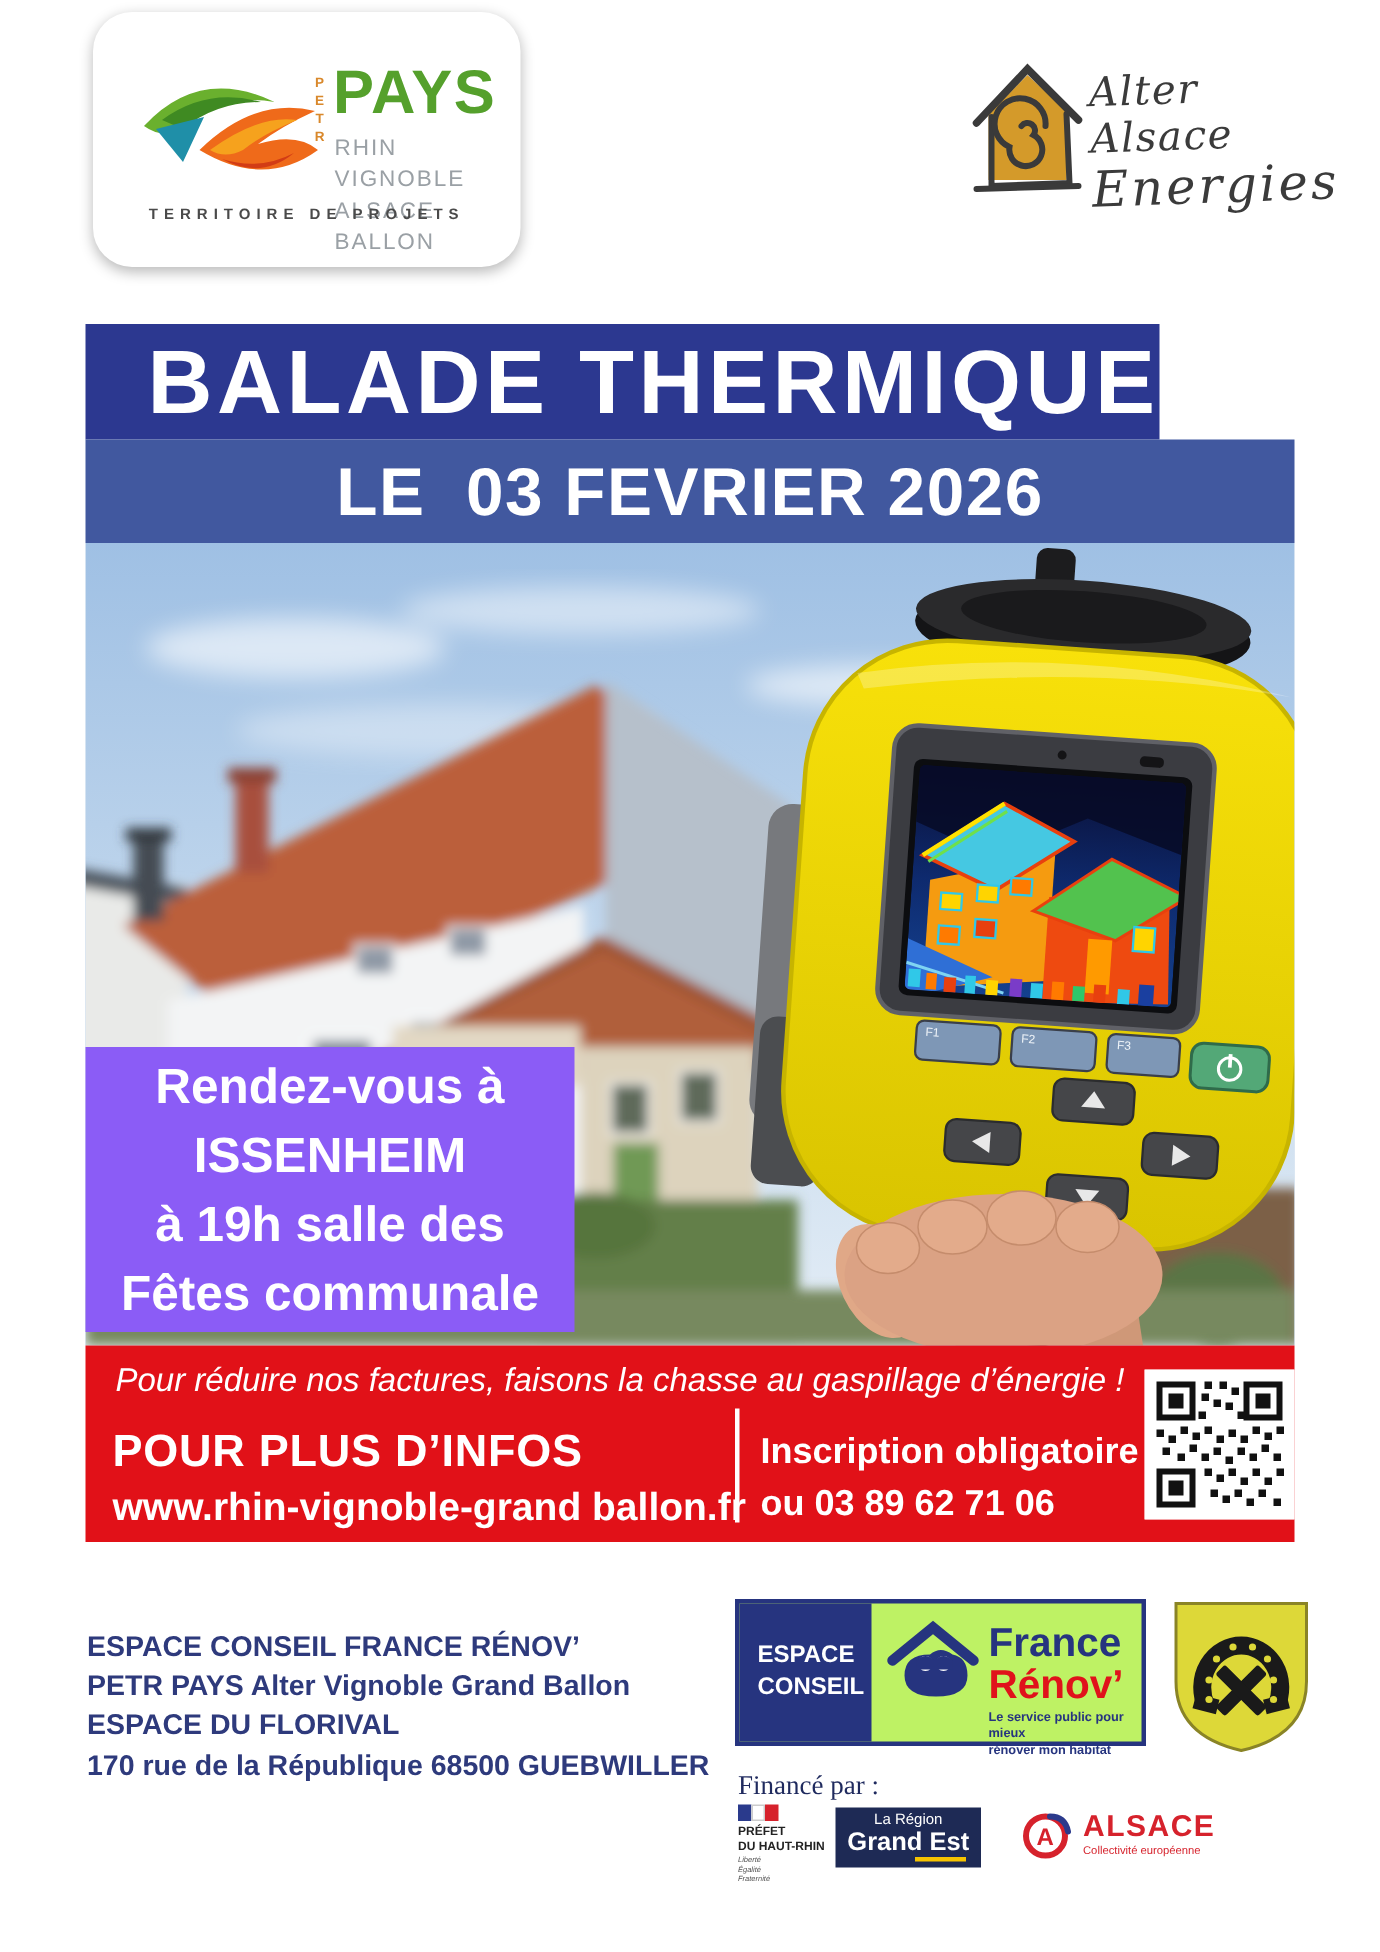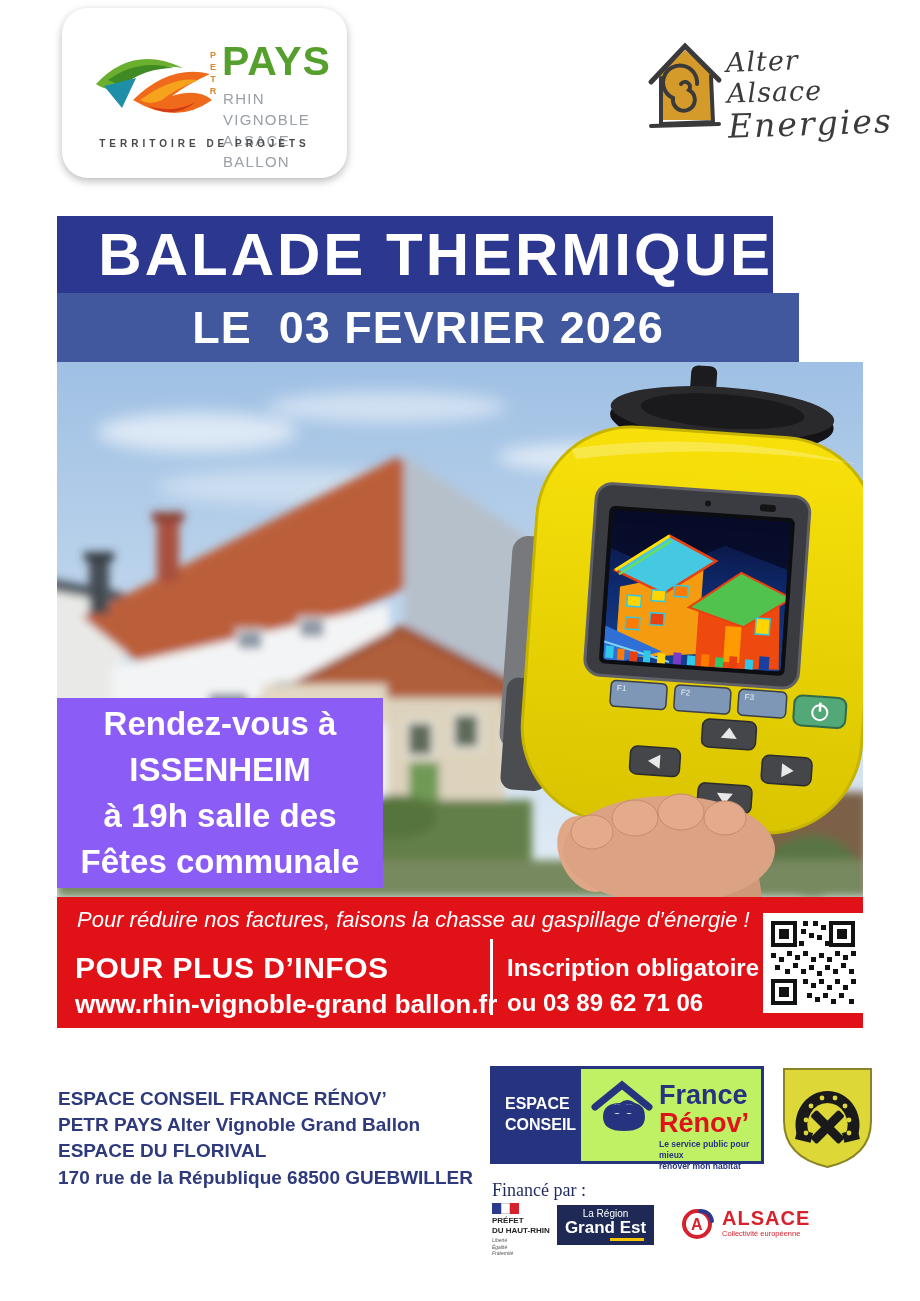--- a/index.html
+++ b/index.html
@@ -13,21 +13,21 @@
   .petr-sub{position:absolute;left:161px;top:80px;color:#9aa0a5;font-size:15px;letter-spacing:1.3px;line-height:1.4;}
   .petr-tagline{position:absolute;left:0;right:0;top:130px;text-align:center;font-size:10px;letter-spacing:4px;color:#4a4a4a;font-weight:bold;}
 
   .alter{position:absolute;left:645px;top:38px;width:240px;height:105px;}
   .alter-text{position:absolute;left:82px;top:6px;color:#3b3b3b;font-family:"DejaVu Serif",serif;font-style:italic;transform:rotate(-2deg);}
   .alter-l1{font-size:27px;letter-spacing:1px;}
   .alter-l2{font-size:33px;margin-top:-2px;letter-spacing:2px;}
 
   
   .banner-title{position:absolute;left:57px;top:216px;width:716px;height:77px;background:#2c3890;color:#fff;display:flex;align-items:center;justify-content:flex-end;font-weight:bold;font-size:60px;letter-spacing:3px;}
-  .banner-date{position:absolute;left:57px;top:293px;width:742px;height:69px;background:#41589f;color:#fff;display:flex;align-items:center;justify-content:center;font-weight:bold;font-size:45px;letter-spacing:1px;white-space:pre;}
+  .banner-date{position:absolute;left:57px;top:293px;width:806px;height:69px;background:#41589f;color:#fff;display:flex;align-items:center;justify-content:center;font-weight:bold;font-size:45px;letter-spacing:1px;white-space:pre;}
 
   
   .photo{position:absolute;left:57px;top:362px;width:806px;height:535px;overflow:hidden;background:#b8cfe8;}
   .meet-box{position:absolute;left:57px;top:698px;width:326px;height:190px;background:#8b5cf6;color:#fff;font-weight:bold;font-size:33px;text-align:center;line-height:1.4;display:flex;flex-direction:column;justify-content:center;}
 
   
   .info{position:absolute;left:57px;top:897px;width:806px;height:131px;background:#e11118;color:#fff;}
   .info-tagline{position:absolute;left:20px;top:10px;font-style:italic;font-size:22px;}
   .info-more{position:absolute;left:18px;top:54px;font-weight:bold;font-size:30px;letter-spacing:.5px;}
   .info-site{position:absolute;left:18px;top:92px;font-weight:bold;font-size:26px;}

